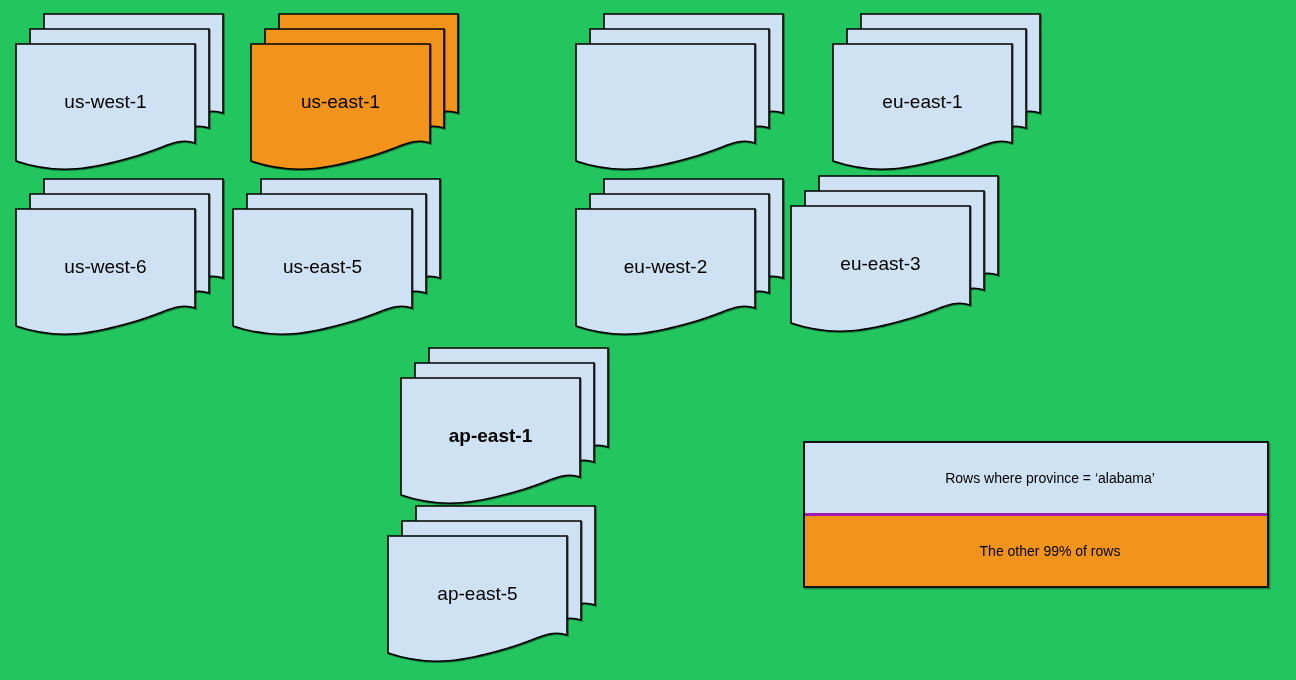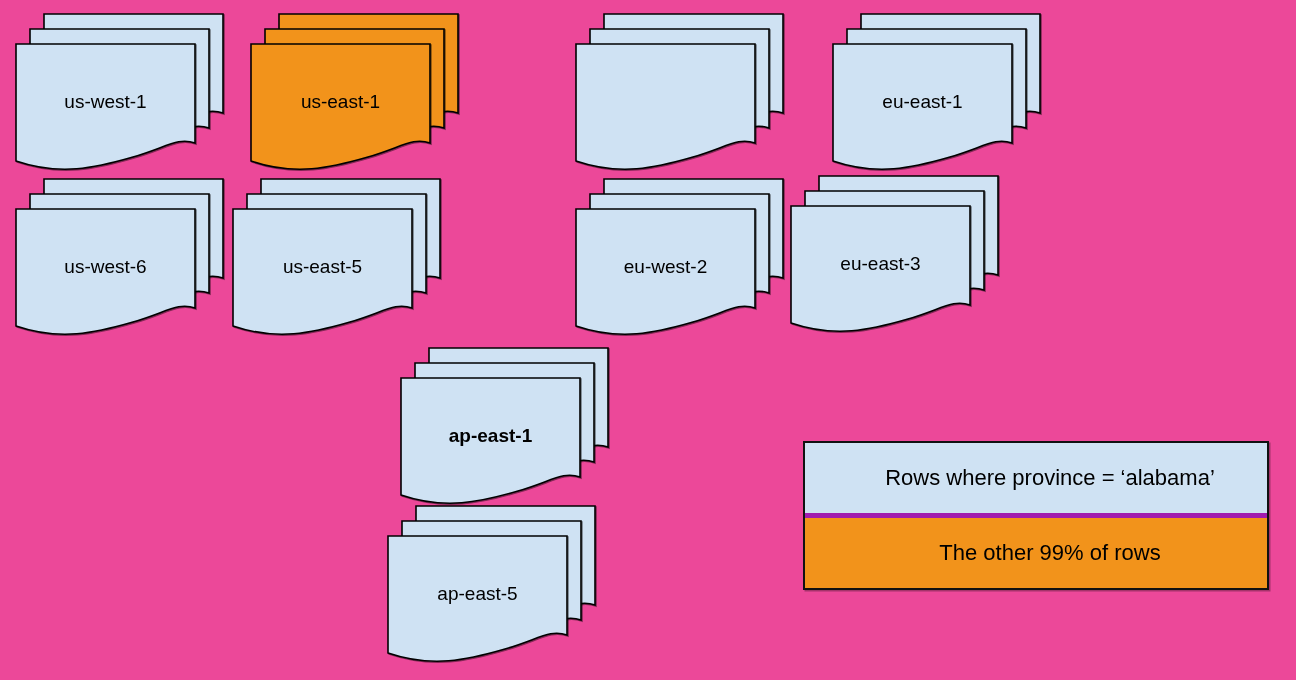--- a/index.html
+++ b/index.html
@@ -5,21 +5,21 @@
   html, body {
     margin: 0;
     padding: 0;
     background: #ffffff;
     font-family: "Liberation Sans", sans-serif;
   }
   .canvas {
     position: relative;
     width: 1296px;
     height: 680px;
-    background: #ec4899;
+    background: #22c55e;
     overflow: hidden;
   }
   .stack {
     position: absolute;
     width: 209px;
     height: 162px;
   }
   .doc {
     position: absolute;
     filter: drop-shadow(1.5px 1.8px 0px rgba(0,0,0,0.45));
@@ -44,26 +44,26 @@
   .legend {
     position: absolute;
     border: 2px solid #111111;
     box-shadow: 1.5px 1.5px 0 rgba(0,0,0,0.3);
     background: #ffffff;
   }
   .legend-row {
     display: flex;
     align-items: center;
     justify-content: center;
-    font-size: 22px;
+    font-size: 14px;
     color: #000000;
     padding-left: 28px;
   }
   .legend-row + .legend-row {
-    border-top: 5px solid #a21caf;
+    border-top: 3px solid #a21caf;
   }
 </style>
 </head>
 <body>
 
 <div class="canvas">
   <div id="stacks-layer">
       <div class="stack" style="left: 15px; top: 13px;">
         <svg class="doc pos-back" width="181" height="132" viewBox="0 0 181 132">
           <path d="M 1,1 L 180,1 L 180,100 C 163,94 152,104 118,114 C 80,125 45,133 1,118 Z" fill="#cfe2f3" stroke="#000000" stroke-width="1.6"></path>

